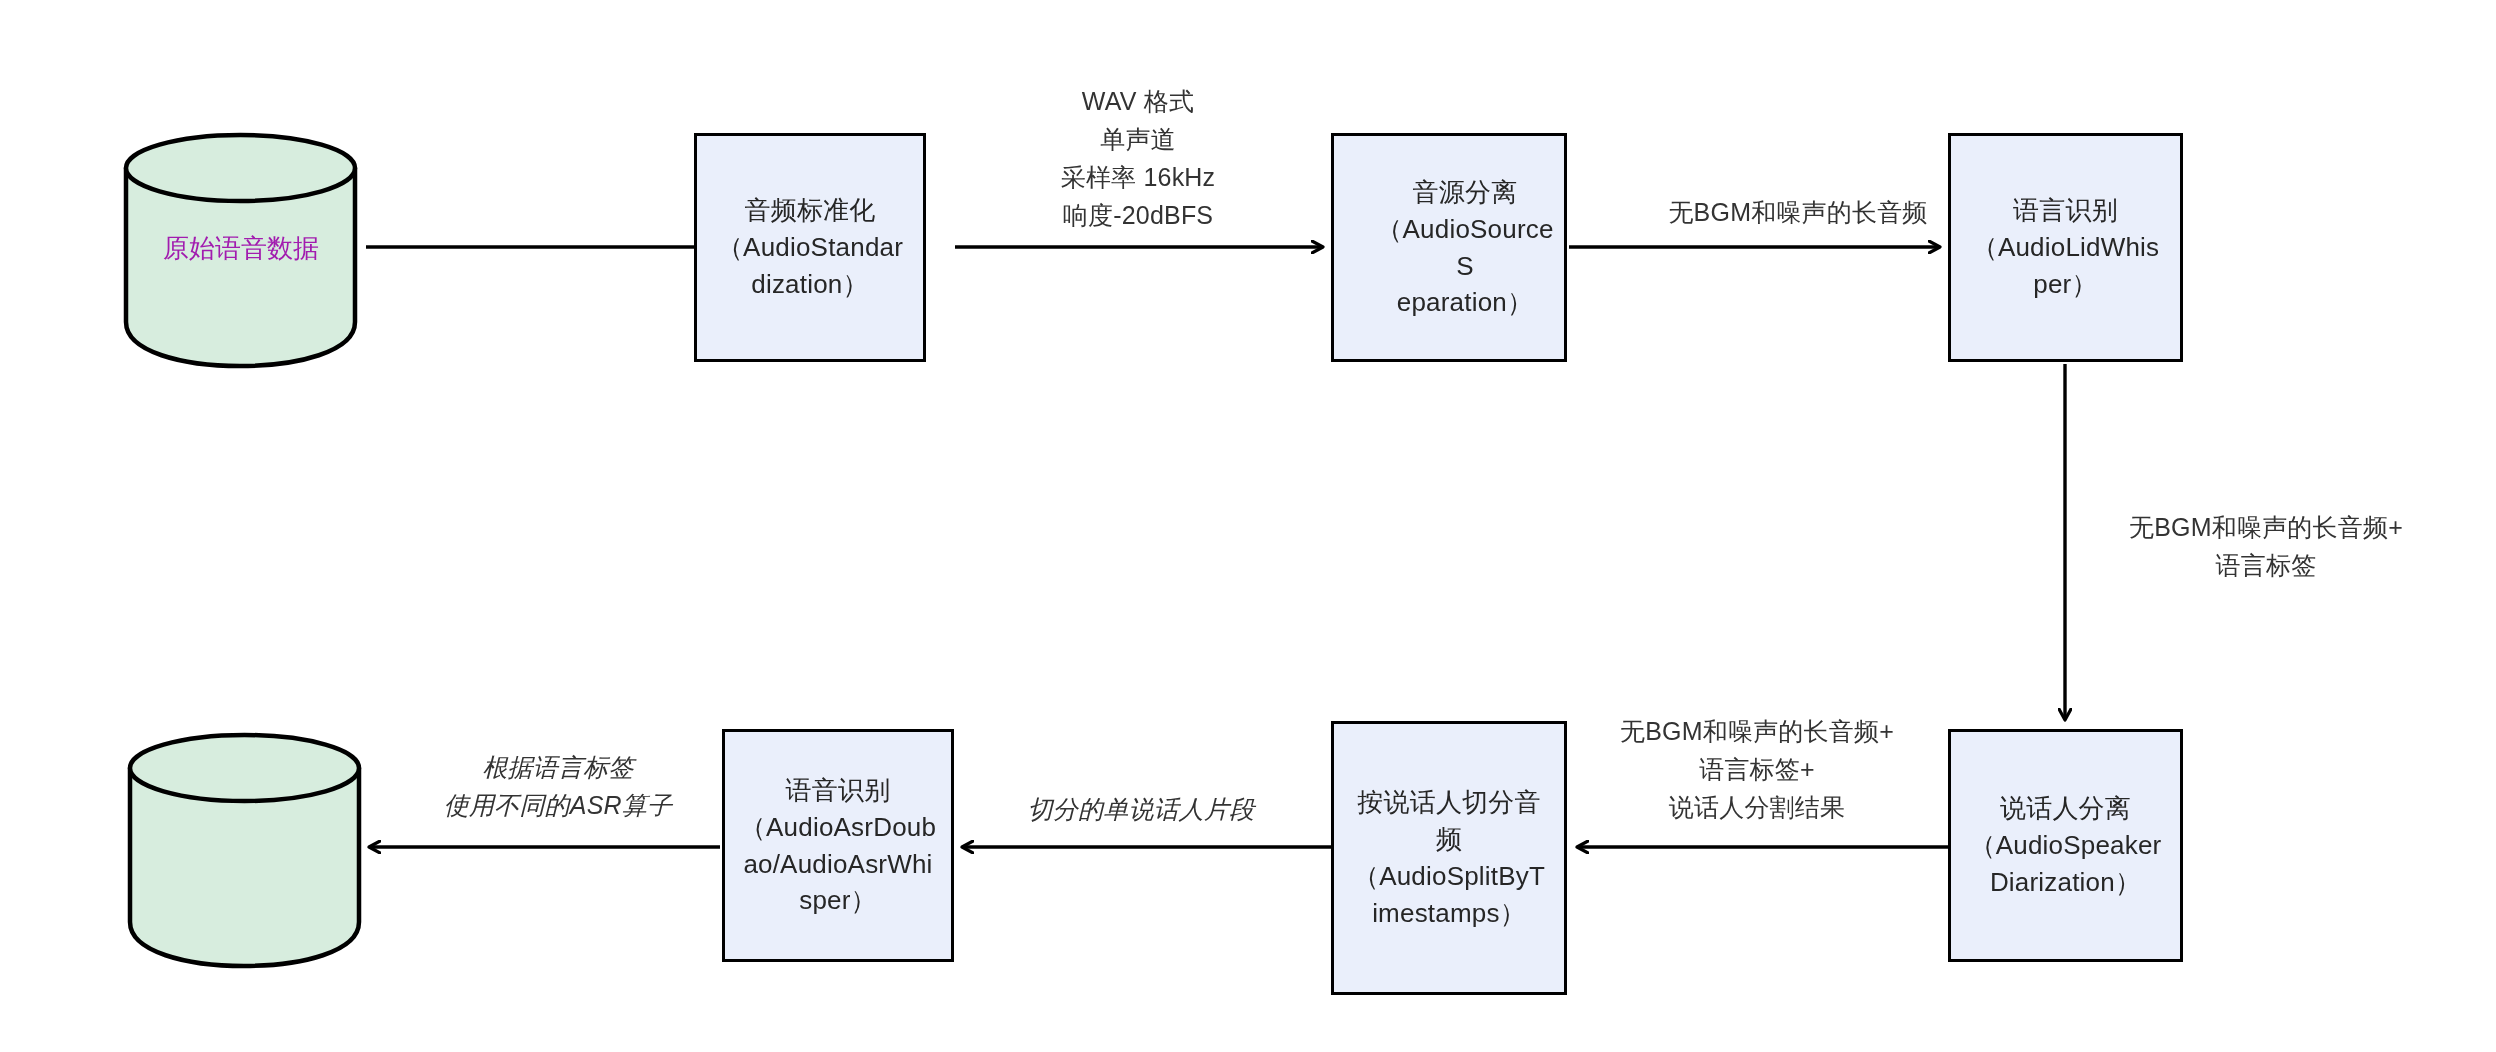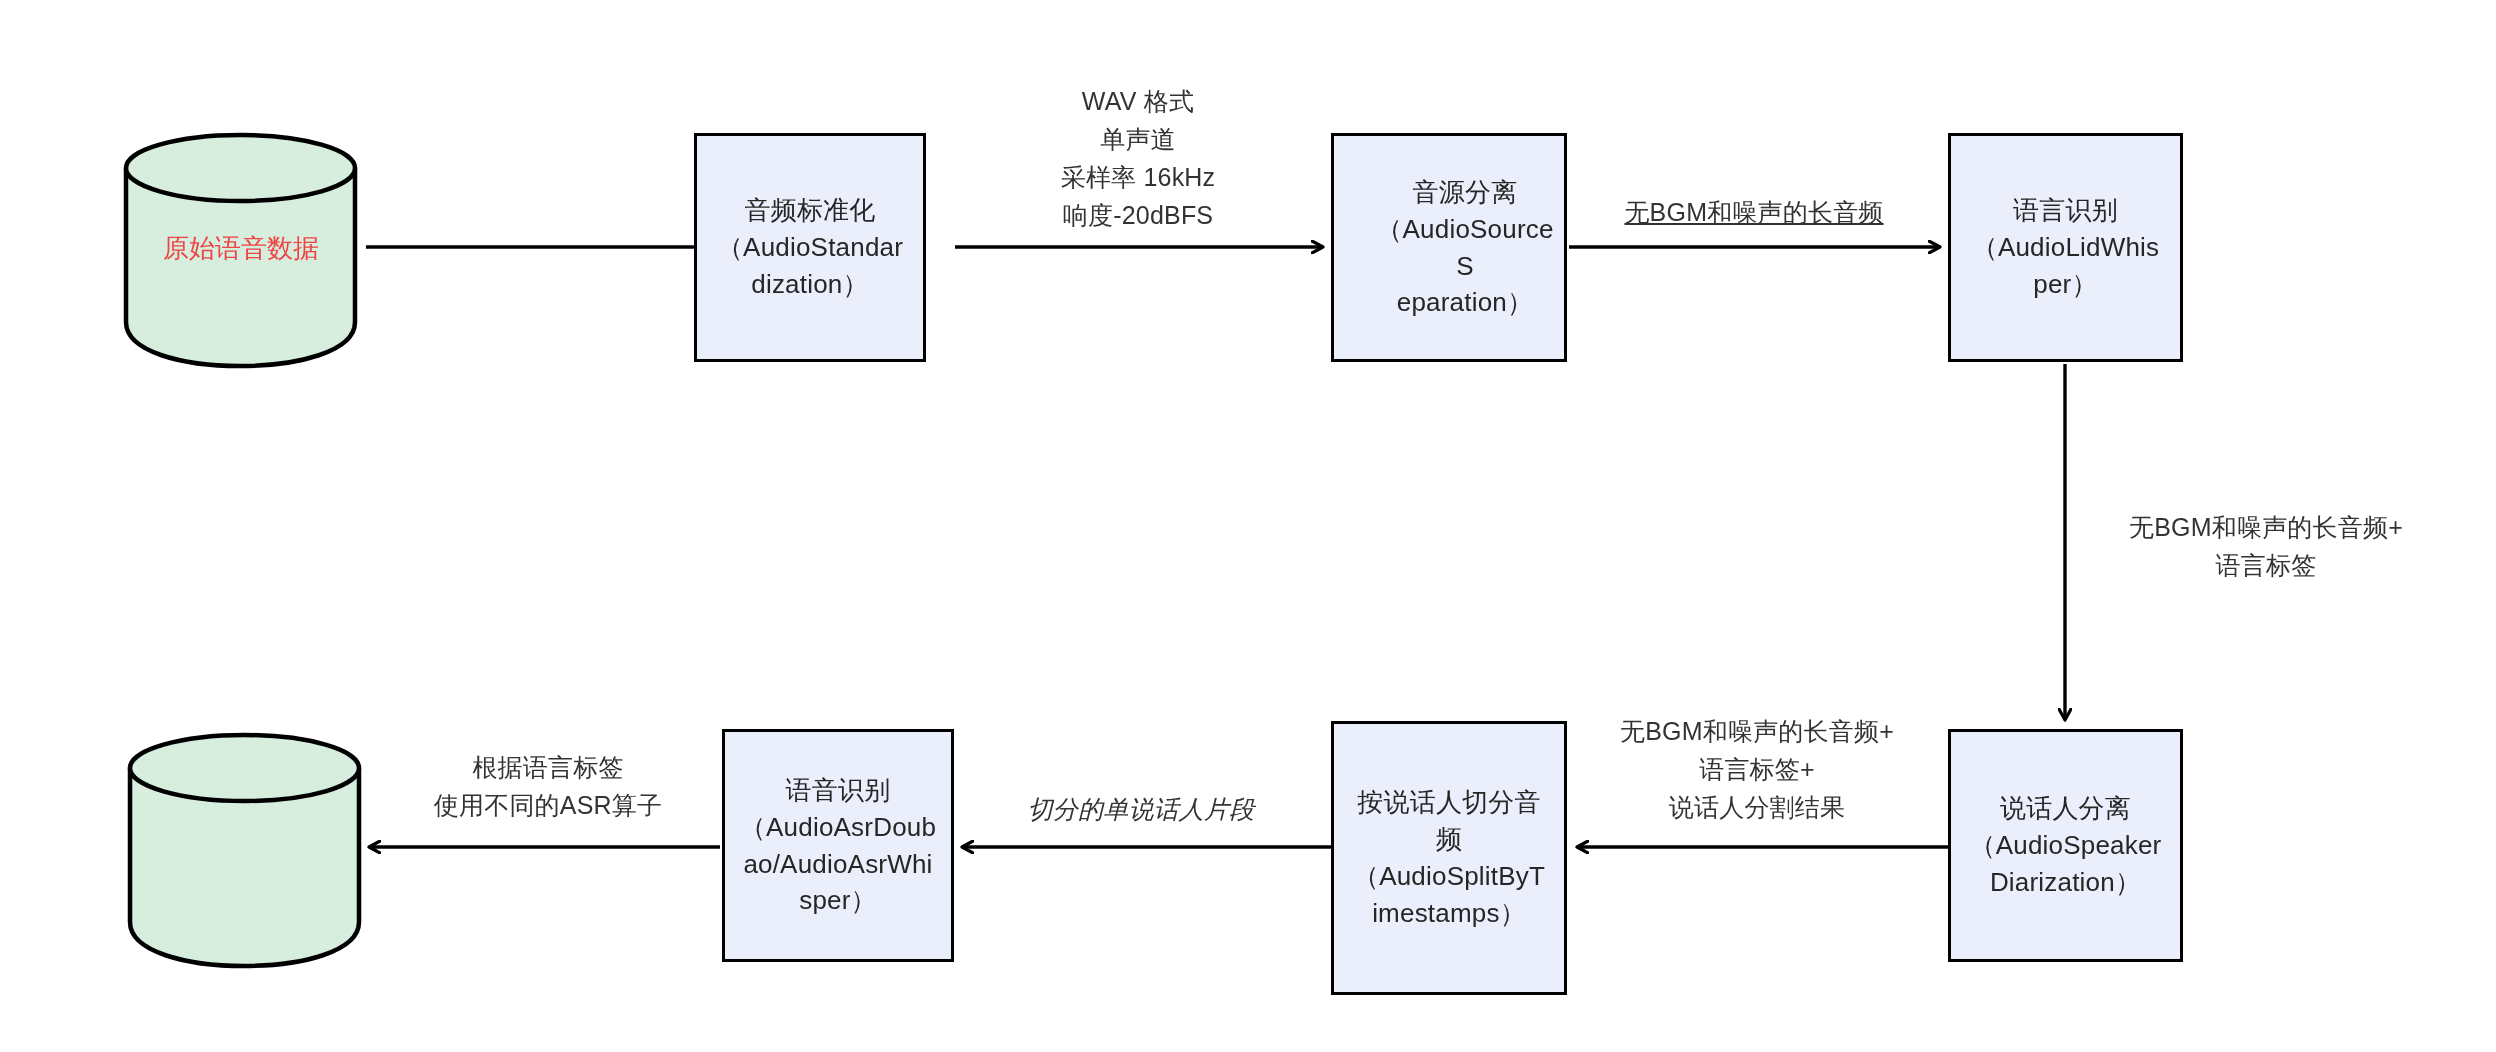--- a/index.html
+++ b/index.html
@@ -41,21 +41,21 @@
     border: 3px solid #000000;
   }
   .node-label {
     padding: 0 6px;
     white-space: pre-line;
     word-break: break-all;
   }
   .db-text {
     position: absolute;
     text-align: center;
-    color: #ef4444;
+    color: #a21caf;
     font-size: 26px;
     line-height: 1.45;
     white-space: pre-line;
     pointer-events: none;
   }
   .edge-label {
     position: absolute;
     text-align: center;
     color: #333333;
     font-size: 25px;
@@ -146,27 +146,27 @@
 （AudioAsrDoub
 ao/AudioAsrWhi
 sper）</span>
   </div>
 
   <div class="edge-label" style="left:988px; top:82px; width:300px;">WAV 格式
 单声道
 采样率 16kHz
 响度-20dBFS</div>
 
-  <div class="edge-label" style="left:1598px; top:193px; width:312px;text-decoration:underline;">无BGM和噪声的长音频</div>
+  <div class="edge-label" style="left:1642px; top:193px; width:312px;">无BGM和噪声的长音频</div>
 
   <div class="edge-label" style="left:2090px; top:508px; width:352px;">无BGM和噪声的长音频+
 语言标签</div>
 
   <div class="edge-label" style="left:1588px; top:712px; width:338px;">无BGM和噪声的长音频+
 语言标签+
 说话人分割结果</div>
 
   <div class="edge-label" style="left:985px; top:790px; width:312px;font-style:italic;">切分的单说话人片段</div>
 
-  <div class="edge-label" style="left:398px; top:748px; width:300px;">根据语言标签
+  <div class="edge-label" style="left:408px; top:748px; width:300px;font-style:italic;">根据语言标签
 使用不同的ASR算子</div>
 
 </div>
 
 </body></html>

